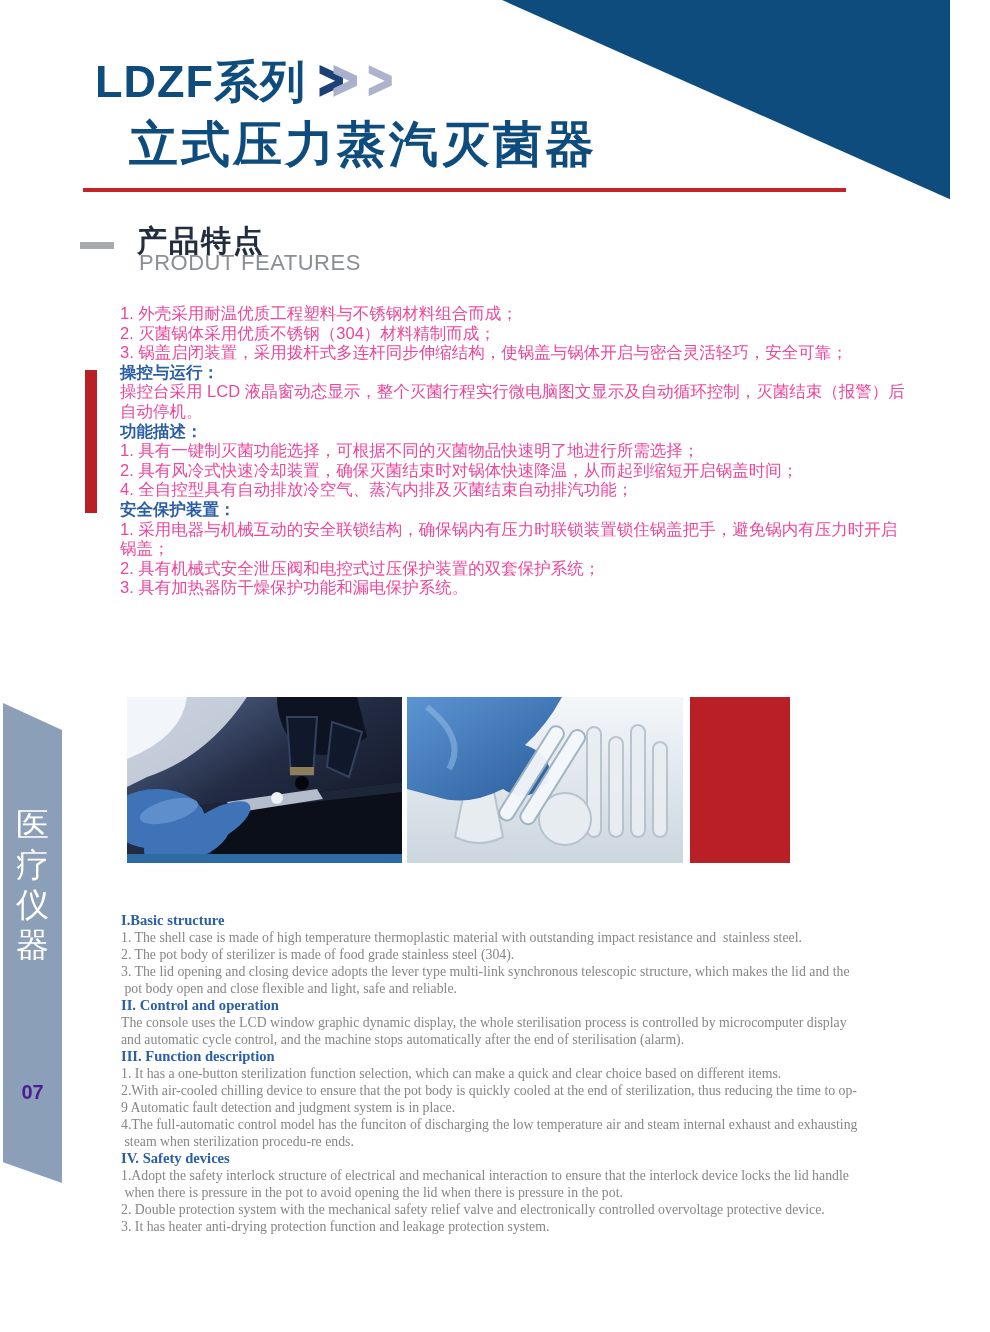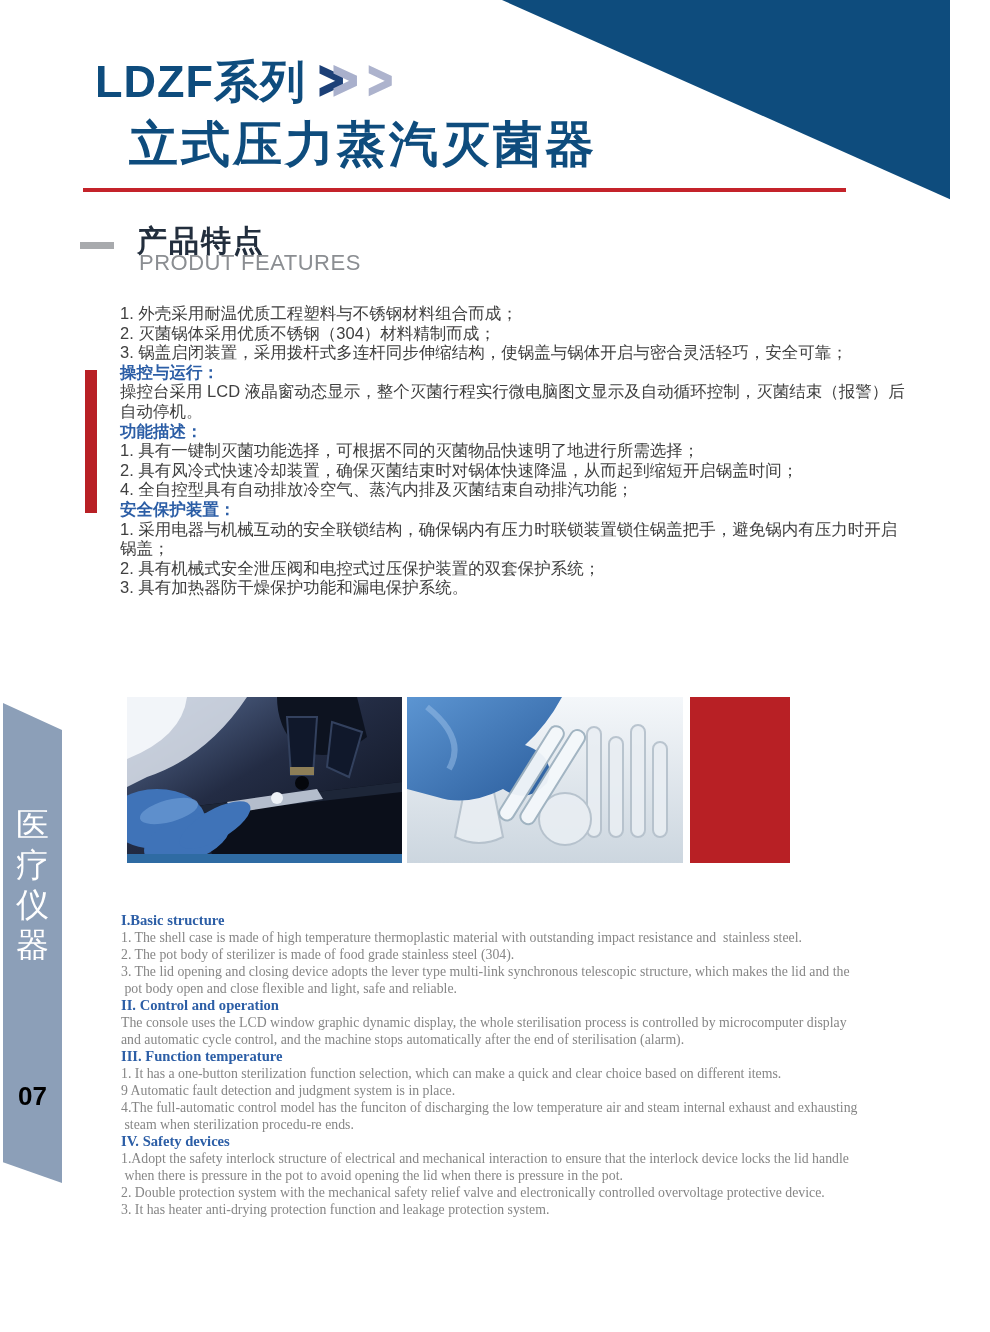--- a/index.html
+++ b/index.html
@@ -29,21 +29,21 @@
   .sec-en{position:absolute;left:139px;top:250px;font-size:22px;color:#8b8e92;letter-spacing:.5px;}
 
   
   .red-bar{position:absolute;left:85px;top:370px;width:12px;height:143px;
         background:var(--block-red,#b82025);}
 
   
   .cn-block{position:absolute;left:120px;top:304px;width:800px;font-size:16.5px;line-height:19.6px;}
   .cn-line{white-space:pre;}
   .cn-h{color:var(--heading-blue,#2c5ea6);font-weight:bold;}
-  .cn-b{color:#404040;}
+  .cn-b{color:#ec4899;}
 
   
   .photo{position:absolute;top:697px;height:166px;}
   .photo1{left:127px;width:275px;}
   .photo2{left:407px;width:276px;}
   .photo3{left:690px;width:100px;background:var(--block-red,#b82025);}
 
   
   .en-block{position:absolute;left:121px;top:912px;width:840px;
         font-family:"Liberation Serif",serif;font-size:13.8px;line-height:17px;}
@@ -51,21 +51,21 @@
   .en-h{color:var(--heading-blue,#2c5ea6);font-weight:bold;font-size:14.6px;}
   .en-b{color:#868686;}
 
   
   .sidebar{position:absolute;left:3px;top:703px;width:59px;height:480px;
         background:var(--sidebar-slate,#8c9fb8);
         clip-path:polygon(0 0,100% 5.6%,100% 100%,0 95.7%);}
   .sidebar-chars{position:absolute;top:102px;left:0;width:100%;text-align:center;
         color:#fff;font-size:33px;line-height:40px;}
   .page-num{position:absolute;top:378px;left:0;width:100%;text-align:center;
-        color:#000000;font-size:26px;font-weight:bold;}
+        color:#4c1d95;font-size:20px;font-weight:bold;}
 </style>
 </head>
 <body>
 
 <div class="page">
 
   <div class="corner-triangle"></div>
 
   <div class="series-title">LDZF系列</div>
 
@@ -166,22 +166,23 @@
 
   <div id="en-block" class="en-block">
       <div class="en-line en-h">I.Basic structure</div>
       <div class="en-line en-b">1. The shell case is made of high temperature thermoplastic material with outstanding impact resistance and  stainless steel.</div>
       <div class="en-line en-b">2. The pot body of sterilizer is made of food grade stainless steel (304).</div>
       <div class="en-line en-b">3. The lid opening and closing device adopts the lever type multi-link synchronous telescopic structure, which makes the lid and the</div>
       <div class="en-line en-b"> pot body open and close flexible and light, safe and reliable.</div>
       <div class="en-line en-h">II. Control and operation</div>
       <div class="en-line en-b">The console uses the LCD window graphic dynamic display, the whole sterilisation process is controlled by microcomputer display</div>
       <div class="en-line en-b">and automatic cycle control, and the machine stops automatically after the end of sterilisation (alarm).</div>
-      <div class="en-line en-h">III. Function temperature</div>
+      <div class="en-line en-h">III. Function description</div>
       <div class="en-line en-b">1. It has a one-button sterilization function selection, which can make a quick and clear choice based on different items.</div>
+      <div class="en-line en-b">2.With air-cooled chilling device to ensure that the pot body is quickly cooled at the end of sterilization, thus reducing the time to op-</div>
       <div class="en-line en-b">9 Automatic fault detection and judgment system is in place.</div>
       <div class="en-line en-b">4.The full-automatic control model has the funciton of discharging the low temperature air and steam internal exhaust and exhausting</div>
       <div class="en-line en-b"> steam when sterilization procedu-re ends.</div>
       <div class="en-line en-h">IV. Safety devices</div>
       <div class="en-line en-b">1.Adopt the safety interlock structure of electrical and mechanical interaction to ensure that the interlock device locks the lid handle</div>
       <div class="en-line en-b"> when there is pressure in the pot to avoid opening the lid when there is pressure in the pot.</div>
       <div class="en-line en-b">2. Double protection system with the mechanical safety relief valve and electronically controlled overvoltage protective device.</div>
       <div class="en-line en-b">3. It has heater anti-drying protection function and leakage protection system.</div>
     </div>
 

